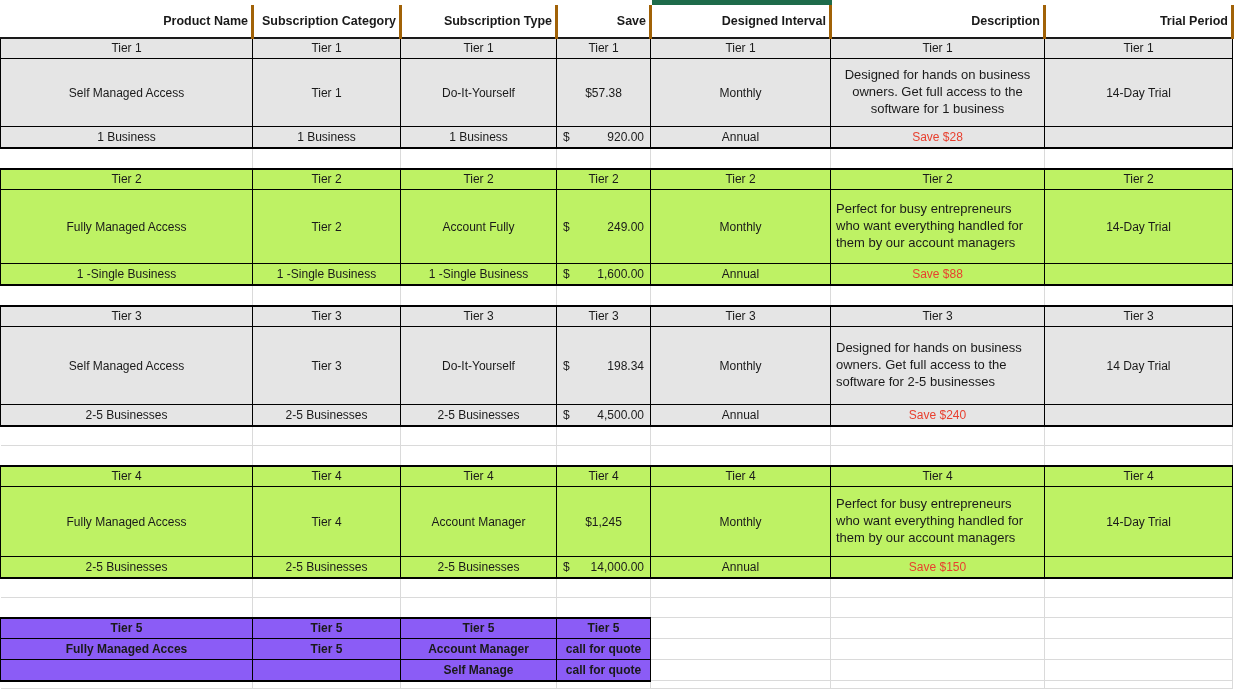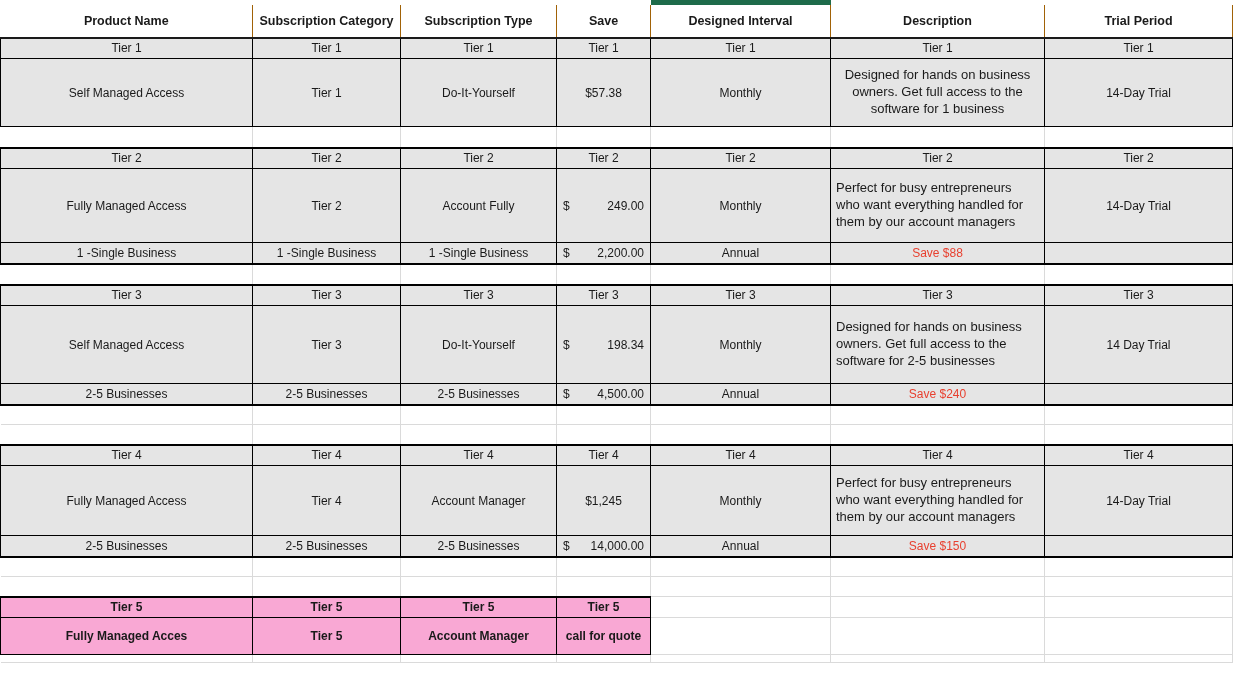--- a/index.html
+++ b/index.html
@@ -7,30 +7,30 @@
   .sheet {
     width: 1240px; height: 696px; overflow: hidden;
     font-family: "Liberation Sans", sans-serif; color: #1a1a1a; background: #fff;
   }
   table { border-collapse: collapse; table-layout: fixed; }
   th, td { padding: 0 3px; font-size: 12px; text-align: center; vertical-align: middle; overflow: hidden; }
 
   tr.hdr th {
     font-weight: 700; font-size: 12.5px; background: #fff;
     border-top: 5px solid #ffffff; border-bottom: 2px solid #1a1a1a;
-    border-right: 1px solid #a16207; height: 35px;
+    border-right: 3px solid #a16207; height: 35px; text-align: right;
   }
   tr.hdr th.sel { border-top: 5px solid #1e6b4a; }
 
   td.g { border-right: 1px solid #dadada; border-bottom: 1px solid #dadada; background: #fff; }
 
   td.b { border: 1px solid #000; }
   tr.peach td.b { background: #e5e5e5; }
-  tr.green td.b { background: #e5e5e5; margin-top: 24px; }
-  tr.pink  td.b { background: #f9a8d4; font-weight: 700; }
+  tr.green td.b { background: #bef264; margin-top: 24px; }
+  tr.pink  td.b { background: #8b5cf6; font-weight: 700; }
 
   tr.lbl td.b { border-top: 2px solid #000; }
   tr.end td.b { border-bottom: 2px solid #000; }
 
   td .acct { display: flex; justify-content: space-between; align-items: center; padding: 0 3px; }
   td.desc { text-align: left; font-size: 13px; line-height: 1.3; padding: 2px 5px; }
   td.desc.c { text-align: center; }
   .save { color: #e8402f; }
 </style>
 </head>
@@ -70,20 +70,34 @@
   </tr>
   <tr class="peach" style="height:68px">
     <td class="b">Self  Managed Access</td>
     <td class="b">Tier 1</td>
     <td class="b">Do-It-Yourself</td>
     <td class="b">$57.38</td>
     <td class="b">Monthly</td>
     <td class="b desc c">Designed for hands on business owners.  Get full access to the software for 1 business</td>
     <td class="b">14-Day Trial</td>
   </tr>
+  <tr class="peach end" style="height:21px">
+    <td class="b">1 Business</td>
+    <td class="b">1 Business</td>
+    <td class="b">1 Business</td>
+    <td class="b">
+      <div class="acct">
+              <span>$</span>
+              <span>920.00</span>
+            </div>
+    </td>
+    <td class="b">Annual</td>
+    <td class="b save">Save $28</td>
+    <td class="b"></td>
+  </tr>
 
   <tr style="height:21px">
     <td class="g"></td>
           <td class="g"></td>
           <td class="g"></td>
           <td class="g"></td>
           <td class="g"></td>
           <td class="g"></td>
           <td class="g"></td>
   </tr>
@@ -111,21 +125,21 @@
     <td class="b desc">Perfect for busy entrepreneurs who want everything handled for them by our account managers</td>
     <td class="b">14-Day Trial</td>
   </tr>
   <tr class="green end" style="height:21px">
     <td class="b">1 -Single Business</td>
     <td class="b">1 -Single Business</td>
     <td class="b">1 -Single Business</td>
     <td class="b">
       <div class="acct">
               <span>$</span>
-              <span>2,200.00</span>
+              <span>1,600.00</span>
             </div>
     </td>
     <td class="b">Annual</td>
     <td class="b save">Save $88</td>
     <td class="b"></td>
   </tr>
 
   <tr style="height:21px">
     <td class="g"></td>
           <td class="g"></td>
@@ -247,24 +261,33 @@
 
   <tr class="pink lbl" style="height:21px">
     <td class="b">Tier 5</td>
     <td class="b">Tier 5</td>
     <td class="b">Tier 5</td>
     <td class="b">Tier 5</td>
     <td class="g"></td>
           <td class="g"></td>
           <td class="g"></td>
   </tr>
-  <tr class="pink" style="height:37px">
+  <tr class="pink" style="height:21px">
     <td class="b">Fully Managed Acces</td>
     <td class="b">Tier 5</td>
     <td class="b">Account Manager</td>
+    <td class="b">call for quote</td>
+    <td class="g"></td>
+          <td class="g"></td>
+          <td class="g"></td>
+  </tr>
+  <tr class="pink end" style="height:21px">
+    <td class="b"></td>
+    <td class="b"></td>
+    <td class="b">Self Manage</td>
     <td class="b">call for quote</td>
     <td class="g"></td>
           <td class="g"></td>
           <td class="g"></td>
   </tr>
 
   <tr style="height:8px">
     <td class="g"></td>
           <td class="g"></td>
           <td class="g"></td>

